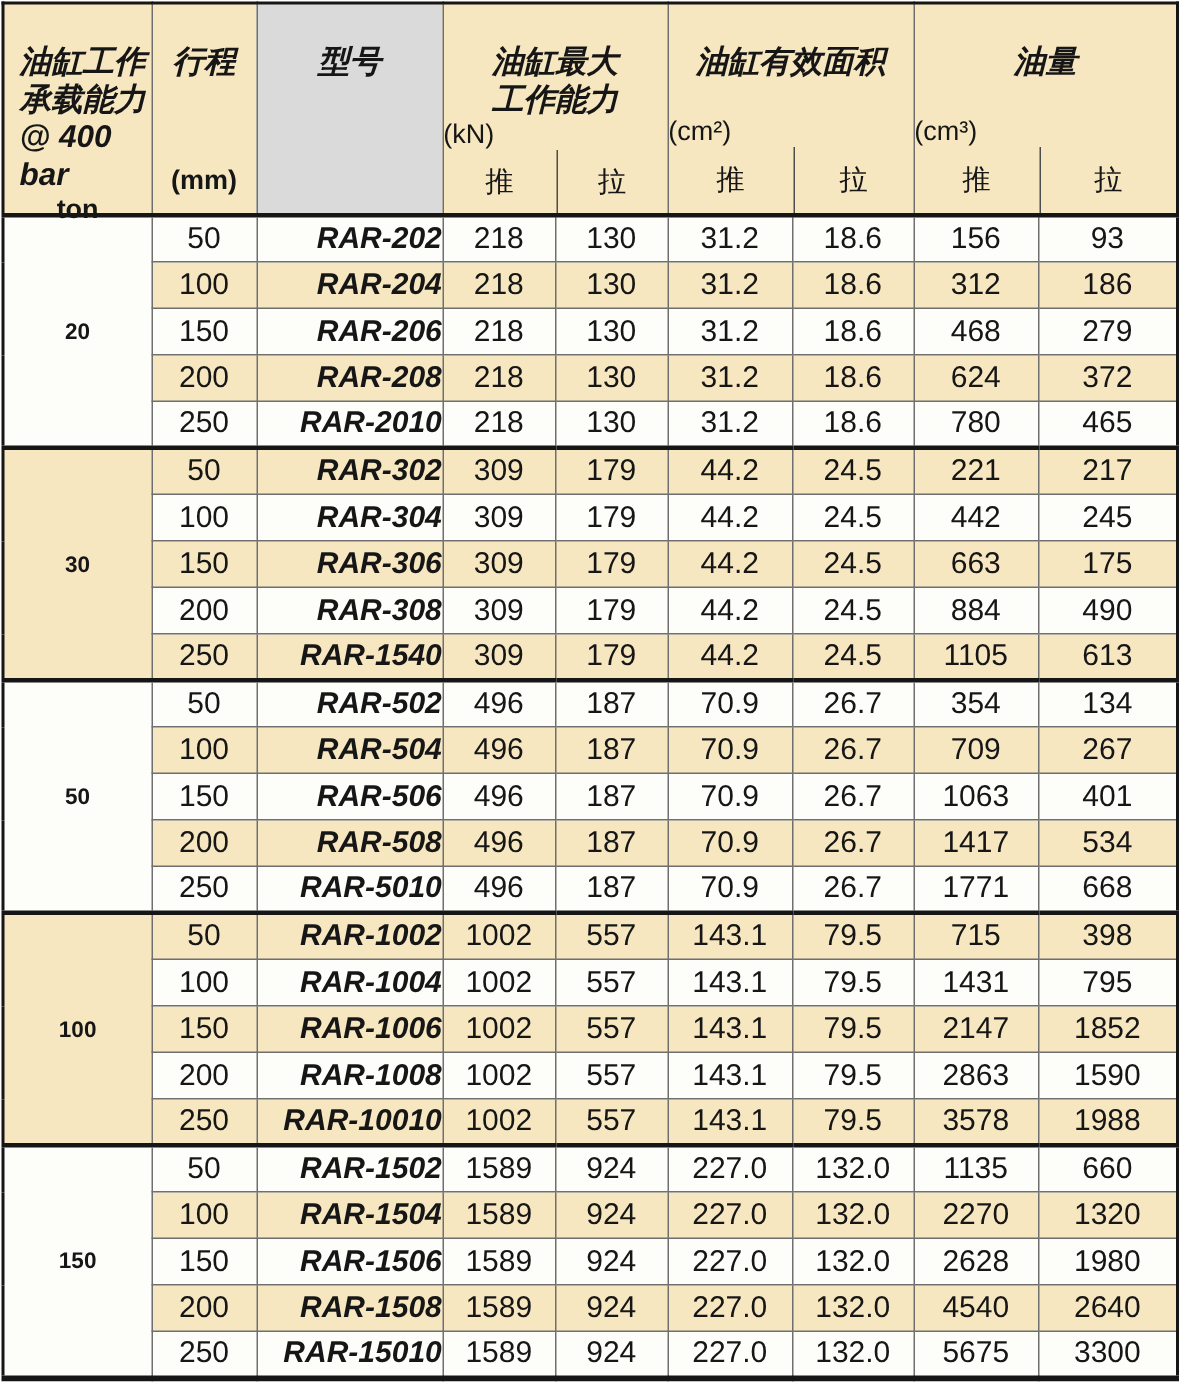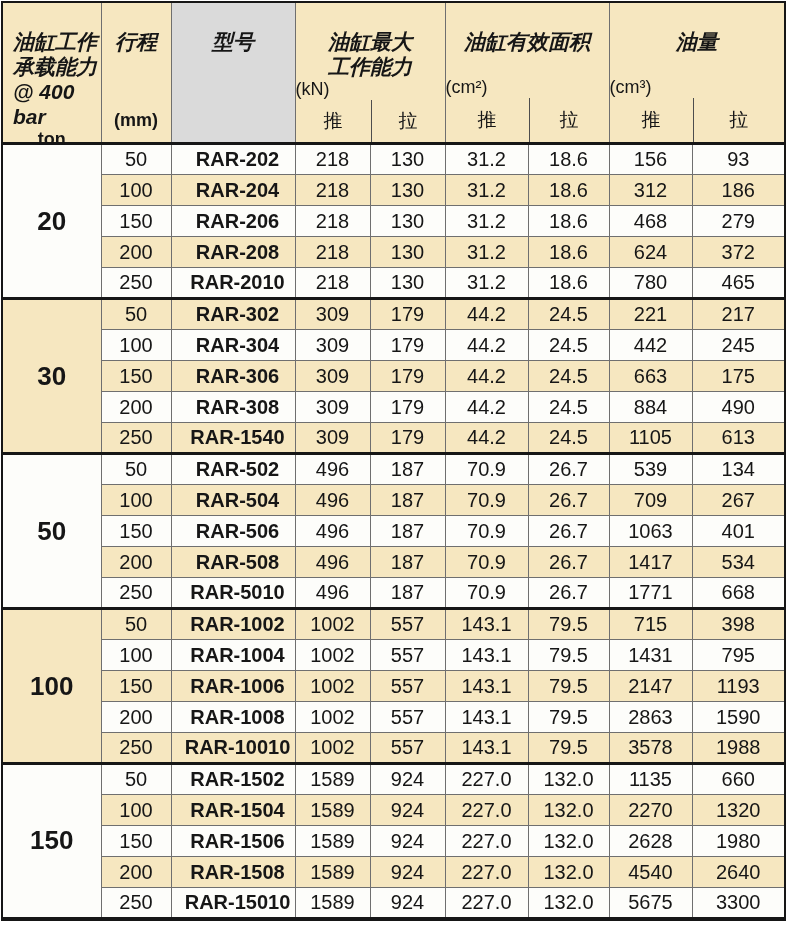--- a/index.html
+++ b/index.html
@@ -24,22 +24,22 @@
   .pair .half{height:100%;display:flex;align-items:center;justify-content:center;}
   .pair .half.first{border-right:1px solid #4d4d4d;}
   .pair .half.w75{width:75px;}
   .pair .half.w83{width:83px;}
   .pair .half.rest{flex:1;}
   th.model-h{background:var(--model-bg);margin-top:44px;}
   tbody td{height:31px;text-align:center;font-size:20px;}
   tbody tr.odd td{background:var(--row-bg);}
   tbody tr.even td{background:var(--row-alt-bg);}
   tbody tr.group-start td{border-top:3px solid var(--heavy);}
-  tbody td.model{text-align:center;padding-left:9px;font-weight:bold;background:var(--model-bg);}
-  tbody td.ton{background:#fff;font-weight:bold;font-size:26px;}
+  tbody td.model{text-align:right;padding-left:9px;font-weight:bold;background:var(--model-bg);font-style:italic;}
+  tbody td.ton{background:#fff;font-weight:bold;font-size:15px;}
 </style>
 </head>
 <body>
 
 <table class="spec">
   <colgroup>
     <col style="width:99px">
       <col style="width:70px">
       <col style="width:124px">
     <col style="width:75px">
@@ -220,21 +220,21 @@
         <td class="num">613</td>
       </tr>
       <tr class="odd group-start">
         <td rowspan="5" class="ton">50</td>
         <td class="stroke">50</td>
         <td class="model">RAR-502</td>
         <td class="num">496</td>
         <td class="num">187</td>
         <td class="num">70.9</td>
         <td class="num">26.7</td>
-        <td class="num">539</td>
+        <td class="num">354</td>
         <td class="num">134</td>
       </tr>
       <tr class="even">
         <td class="stroke">100</td>
         <td class="model">RAR-504</td>
         <td class="num">496</td>
         <td class="num">187</td>
         <td class="num">70.9</td>
         <td class="num">26.7</td>
         <td class="num">709</td>
@@ -292,21 +292,21 @@
         <td class="num">795</td>
       </tr>
       <tr class="even">
         <td class="stroke">150</td>
         <td class="model">RAR-1006</td>
         <td class="num">1002</td>
         <td class="num">557</td>
         <td class="num">143.1</td>
         <td class="num">79.5</td>
         <td class="num">2147</td>
-        <td class="num">1193</td>
+        <td class="num">1852</td>
       </tr>
       <tr class="odd">
         <td class="stroke">200</td>
         <td class="model">RAR-1008</td>
         <td class="num">1002</td>
         <td class="num">557</td>
         <td class="num">143.1</td>
         <td class="num">79.5</td>
         <td class="num">2863</td>
         <td class="num">1590</td>

